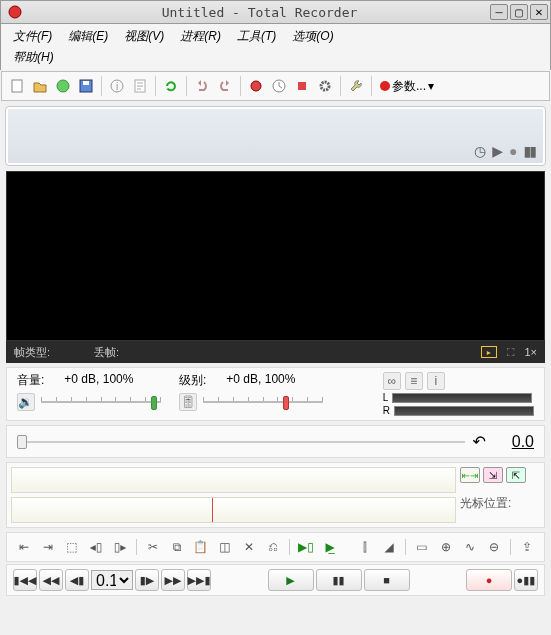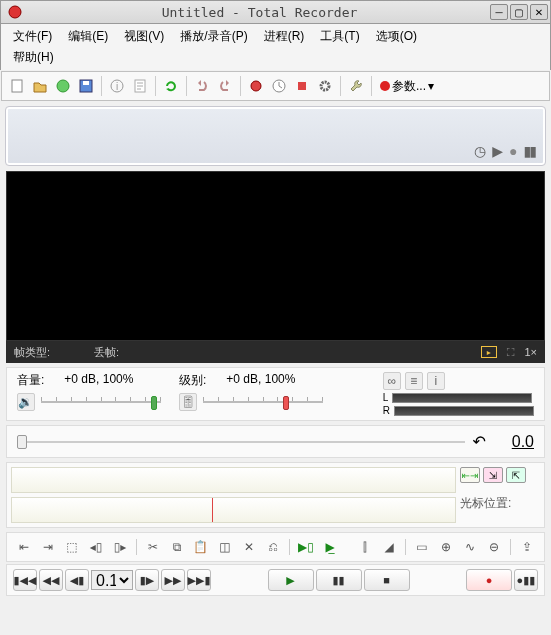--- a/index.html
+++ b/index.html
@@ -5,21 +5,21 @@
   * { box-sizing: border-box; margin: 0; padding: 0; font-family: "Microsoft YaHei", Arial, sans-serif; }
   body { width: 551px; height: 635px; background: #f0f0f0; overflow: hidden; }
 
   .titlebar { height: 24px; background: linear-gradient(#e8e8e8,#d8d8d8); display: flex; align-items: center; border: 1px solid #999; }
   .titlebar .appicon { width: 20px; height: 20px; margin: 0 4px; display: flex; align-items: center; justify-content: center; }
   .titlebar .title { flex: 1; text-align: center; font-size: 13px; color: #444; font-family: monospace; }
   .winbtns { display: flex; gap: 2px; margin-right: 2px; }
   .winbtn { width: 18px; height: 16px; border: 1px solid #888; background: #d8d8d8; display: flex; align-items: center; justify-content: center; font-size: 10px; border-radius: 2px; }
 
   .menubar { display: flex; flex-wrap: wrap; background: #f4f4f4; border-left:1px solid #999; border-right:1px solid #999; padding: 2px 4px; }
-  .menuitem { padding: 2px 8px; font-size: 12px; color: #000; }
+  .menuitem { padding: 2px 8px; font-size: 12px; color: #000; font-style: italic; }
 
   .toolbar { display: flex; align-items: center; gap: 1px; background: #f8f8f8; border:1px solid #c0c0c0; padding: 3px 4px; margin:1px 1px 0 1px; }
   .tbbtn { width: 22px; height: 22px; display: flex; align-items: center; justify-content: center; border: 1px solid transparent; border-radius:3px; }
   .sep { width: 1px; height: 20px; background: #ccc; margin: 0 3px; }
   .params { display: flex; align-items: center; font-size: 12px; gap: 2px; padding:0 4px; }
   .reddot { width: 10px; height: 10px; background: #d22; border-radius: 50%; }
 
   .pane { margin: 6px; }
   .infobox { height: 58px; background: linear-gradient(#e8ecf2,#dce0e8); border: 2px solid #fff; outline:1px solid #c8c8d0; border-radius:3px; position: relative; }
   .inforight { position:absolute; right:8px; bottom:4px; display:flex; gap:6px; align-items:center; font-size:14px; color:#666; }
@@ -82,21 +82,20 @@
     <div class="winbtn">─</div>
     <div class="winbtn">▢</div>
     <div class="winbtn">✕</div>
   </div>
 </div>
 
 <div class="menubar">
   <div class="menuitem">文件(F)</div>
   <div class="menuitem">编辑(E)</div>
   <div class="menuitem">视图(V)</div>
-  <div class="menuitem">播放/录音(P)</div>
   <div class="menuitem">进程(R)</div>
   <div class="menuitem">工具(T)</div>
   <div class="menuitem">选项(O)</div>
   <div class="menuitem" style="width:100%">帮助(H)</div>
 </div>
 
 <div class="toolbar">
   <div class="tbbtn">
       <svg width="16" height="16">
         <rect x="3" y="2" width="10" height="12" fill="#fff" stroke="#888"></rect>

